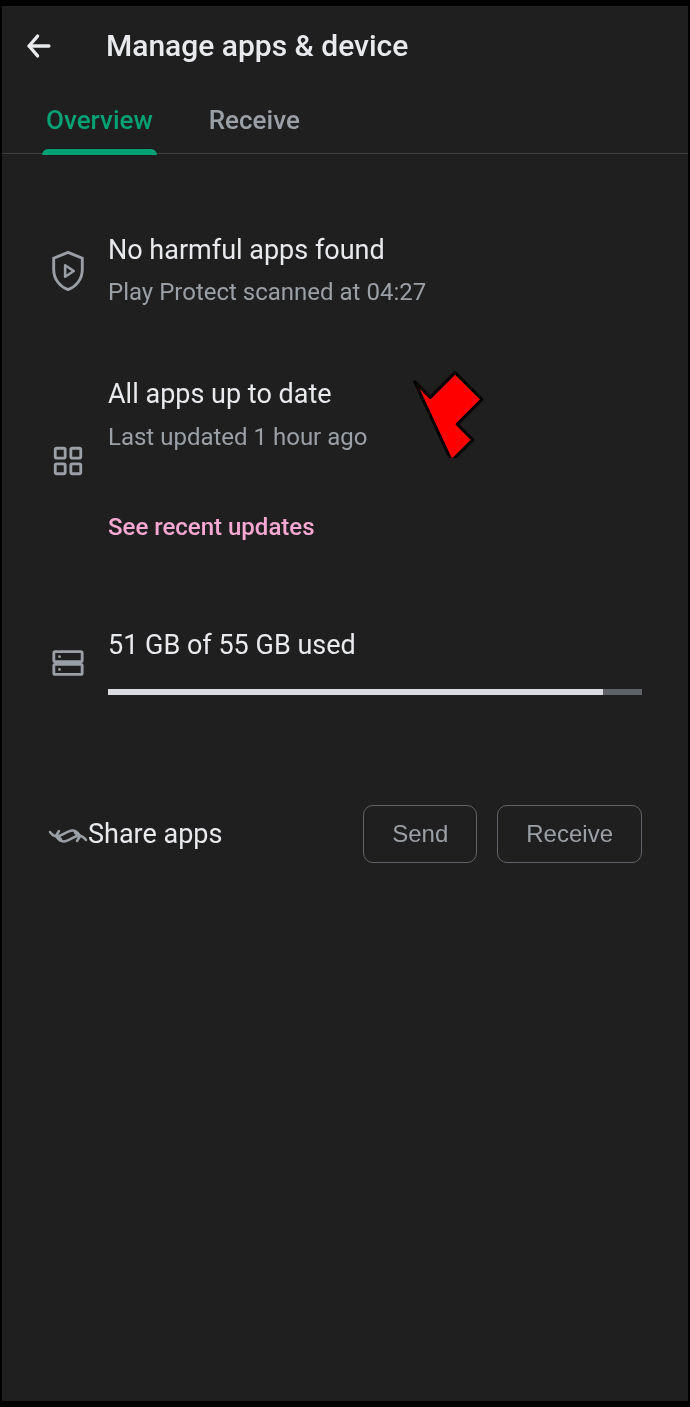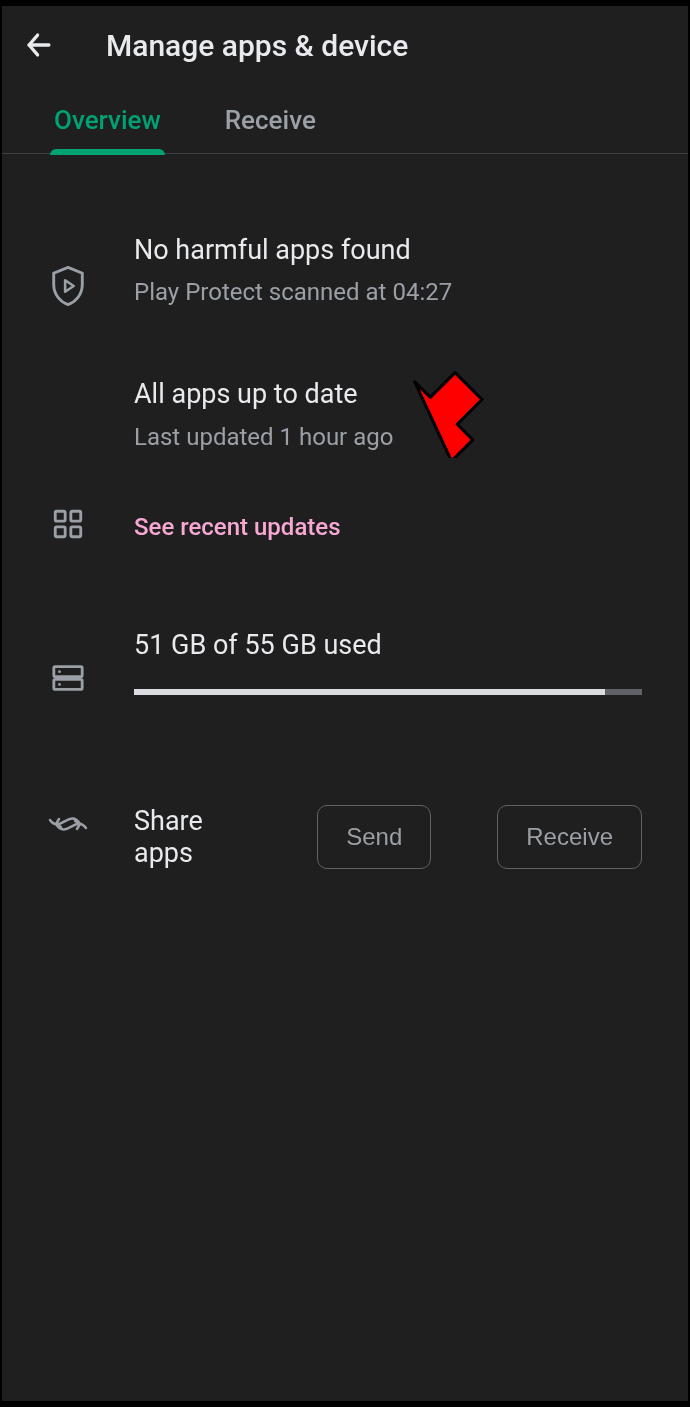--- a/index.html
+++ b/index.html
@@ -14,21 +14,21 @@
     width: 686px;
     height: 1395px;
     margin: 6px 2px;
     background: #1f1f1f;
     position: relative;
   }
 
   
   .header {
     display: flex;
-    align-items: flex-start;
+    align-items: flex-end;
     padding: 22px 20px 28px 20px;
     gap: 50px;
   }
   .back-icon svg { display: block; }
   .header-title {
     font-size: 30px;
     font-weight: 500;
     color: #e8eaed;
   }
 
@@ -39,42 +39,41 @@
     padding: 0 44px;
     border-bottom: 1px solid #3c4043;
   }
   .tab {
     font-size: 26px;
     font-weight: 500;
     color: #9aa0a6;
     padding: 14px 0 18px 0;
     position: relative;
     cursor: pointer;
-    margin-left: 8px;
   }
   .tab.active {
     color: #00a173;
   }
   .tab.active::after {
     content: "";
     position: absolute;
     left: -4px;
     right: -4px;
     bottom: -2px;
     height: 6px;
     border-radius: 6px 6px 0 0;
     background: #00a173;
   }
 
   
   .row {
     display: flex;
     padding: 32px 46px 8px 46px;
-    gap: 46px;
-    align-items: flex-end;
+    gap: 20px;
+    align-items: center;
   }
   .row.first { padding-top: 78px; }
   .row-icon {
     width: 40px;
     display: flex;
     justify-content: center;
     padding-top: 4px;
     flex-shrink: 0;
   }
   .row-body { flex: 1; }
@@ -108,21 +107,21 @@
   }
   .progress-fill {
     height: 100%;
     background: #dadce0;
   }
 
   
   .share-row {
     padding-top: 102px;
     display: flex;
-    gap: 46px;
+    align-items: center;
     padding-left: 46px;
     padding-right: 46px;
   }
   .share-label {
     font-size: 27px;
     color: #e8eaed;
     flex: 1;
   }
   .pill-btn {
     border: 1px solid #5f6368;

